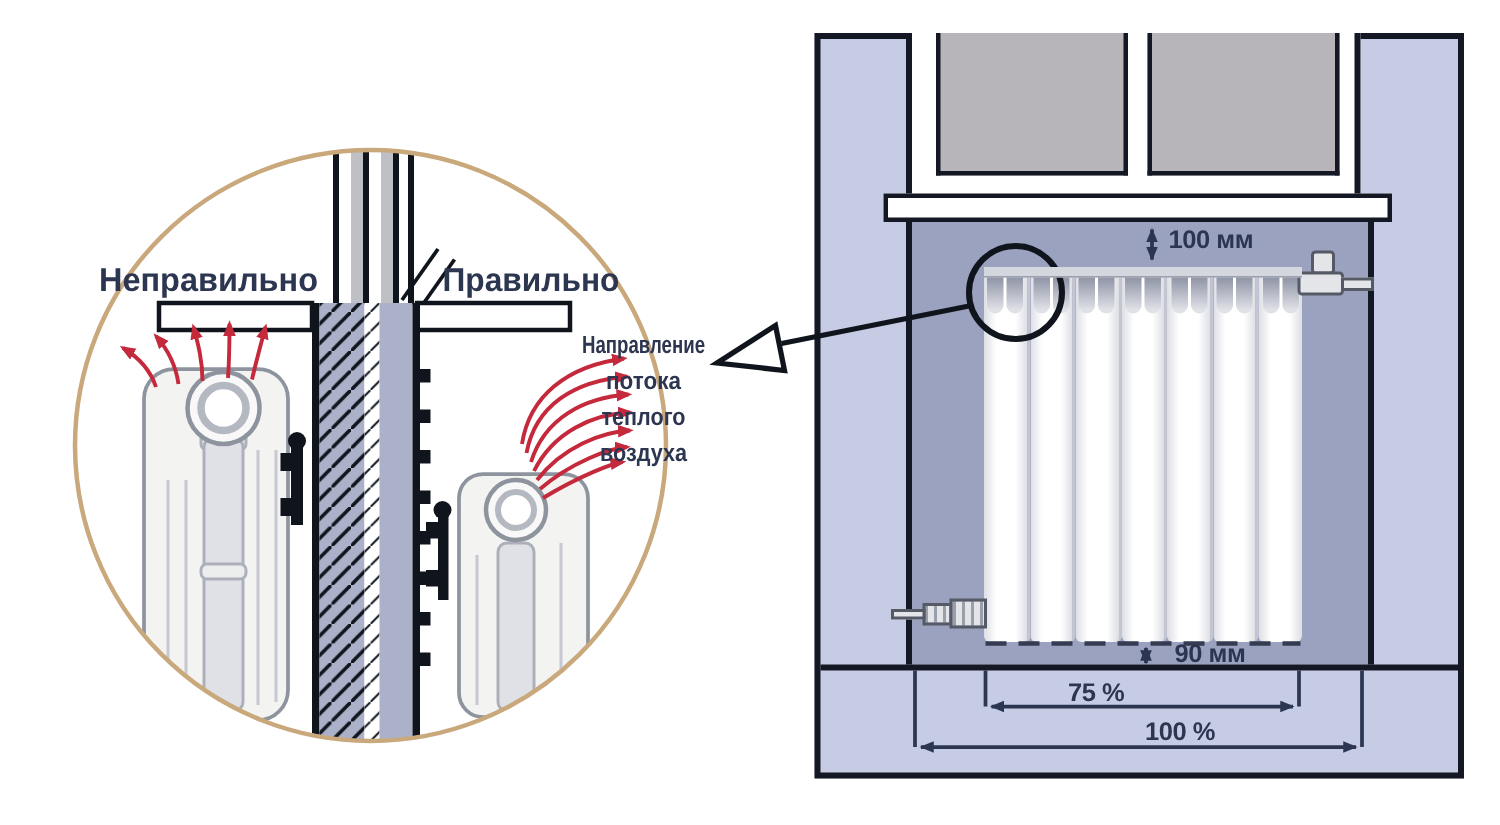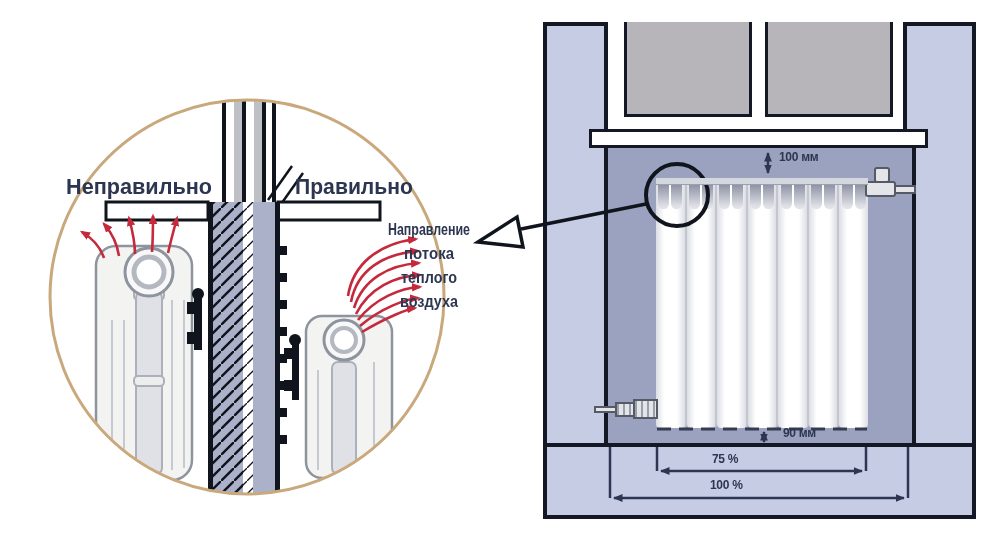--- a/index.html
+++ b/index.html
@@ -34,25 +34,25 @@
   .metal{background:#e4e5e9;border:2px solid #565a66;box-sizing:border-box;}
   #valve-top-knob{left:874px;top:167px;width:16px;height:16px;border-radius:3px;}
   #valve-top-body{left:865px;top:181px;width:31px;height:16px;border-radius:3px;}
   #valve-top-pipe{left:894px;top:185px;width:22px;height:9px;}
   #valve-bot-pipe{left:594px;top:406px;width:24px;height:7px;}
   .ribbed{background:repeating-linear-gradient(90deg,#9aa0aa 0 2px,#e4e5e9 2px 6px);
          border:2px solid #565a66;box-sizing:border-box;}
   #valve-bot-c1{left:615px;top:402px;width:20px;height:15px;}
   #valve-bot-c2{left:633px;top:399px;width:25px;height:20px;}
   
-  .dim-label{color:#2d3650;font-weight:700;font-size:12px;letter-spacing:-0.3px;white-space:nowrap;}
+  .dim-label{color:#2d3650;font-weight:700;font-size:17px;letter-spacing:-0.3px;white-space:nowrap;}
   #lbl-top{left:779px;top:150px;}
   #lbl-bottom{left:783px;top:426px;}
   #lbl-75{left:712px;top:452px;width:100px;}
-  #lbl-100p{left:710px;top:478px;width:100px;text-align:left;}
+  #lbl-100p{left:710px;top:478px;width:100px;text-align:right;}
   svg{position:absolute;left:0;top:0;}
   .svg-label{fill:#2d3650;font-weight:700;font-family:"Liberation Sans",sans-serif;}
 </style>
 </head>
 <body>
 
 <div id="stage">
 
   <div class="abs" id="panel"></div>
   <div class="abs" id="window-frame"></div>

